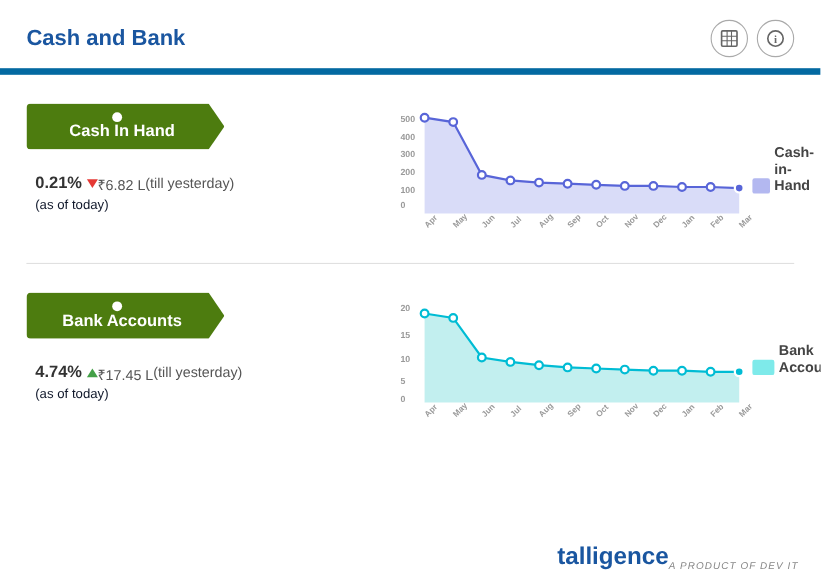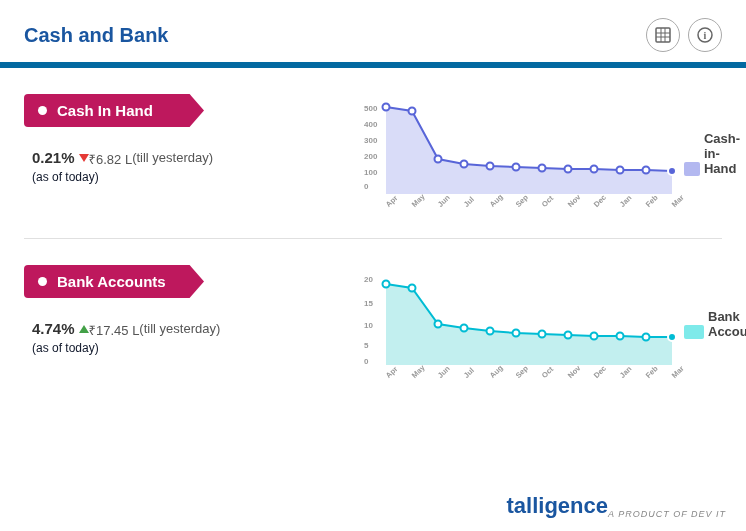--- a/index.html
+++ b/index.html
@@ -57,29 +57,30 @@
     }
 
     .card-left {
       width: 320px;
       flex-shrink: 0;
     }
 
     .card-badge {
       display: inline-flex;
       align-items: center;
-      background: #be185d;
+      background: #4d7c0f;
       color: #fff;
       font-size: 15px;
       font-weight: 600;
       padding: 8px 20px 8px 14px;
       border-radius: 4px;
       position: relative;
       clip-path: polygon(0 0, 92% 0, 100% 50%, 92% 100%, 0 100%);
       min-width: 180px;
+      flex-direction: column;
     }
 
     .card-badge .dot {
       width: 9px;
       height: 9px;
       border-radius: 50%;
       background: #fff;
       margin-right: 10px;
       flex-shrink: 0;
     }

